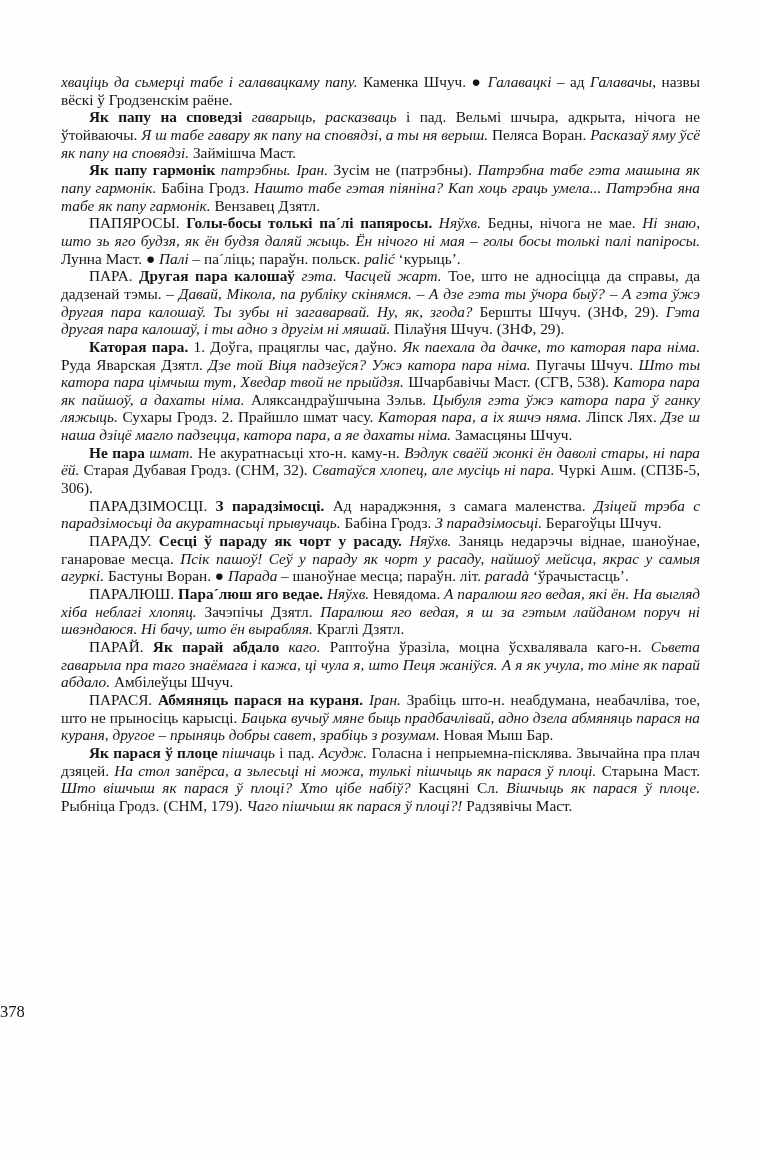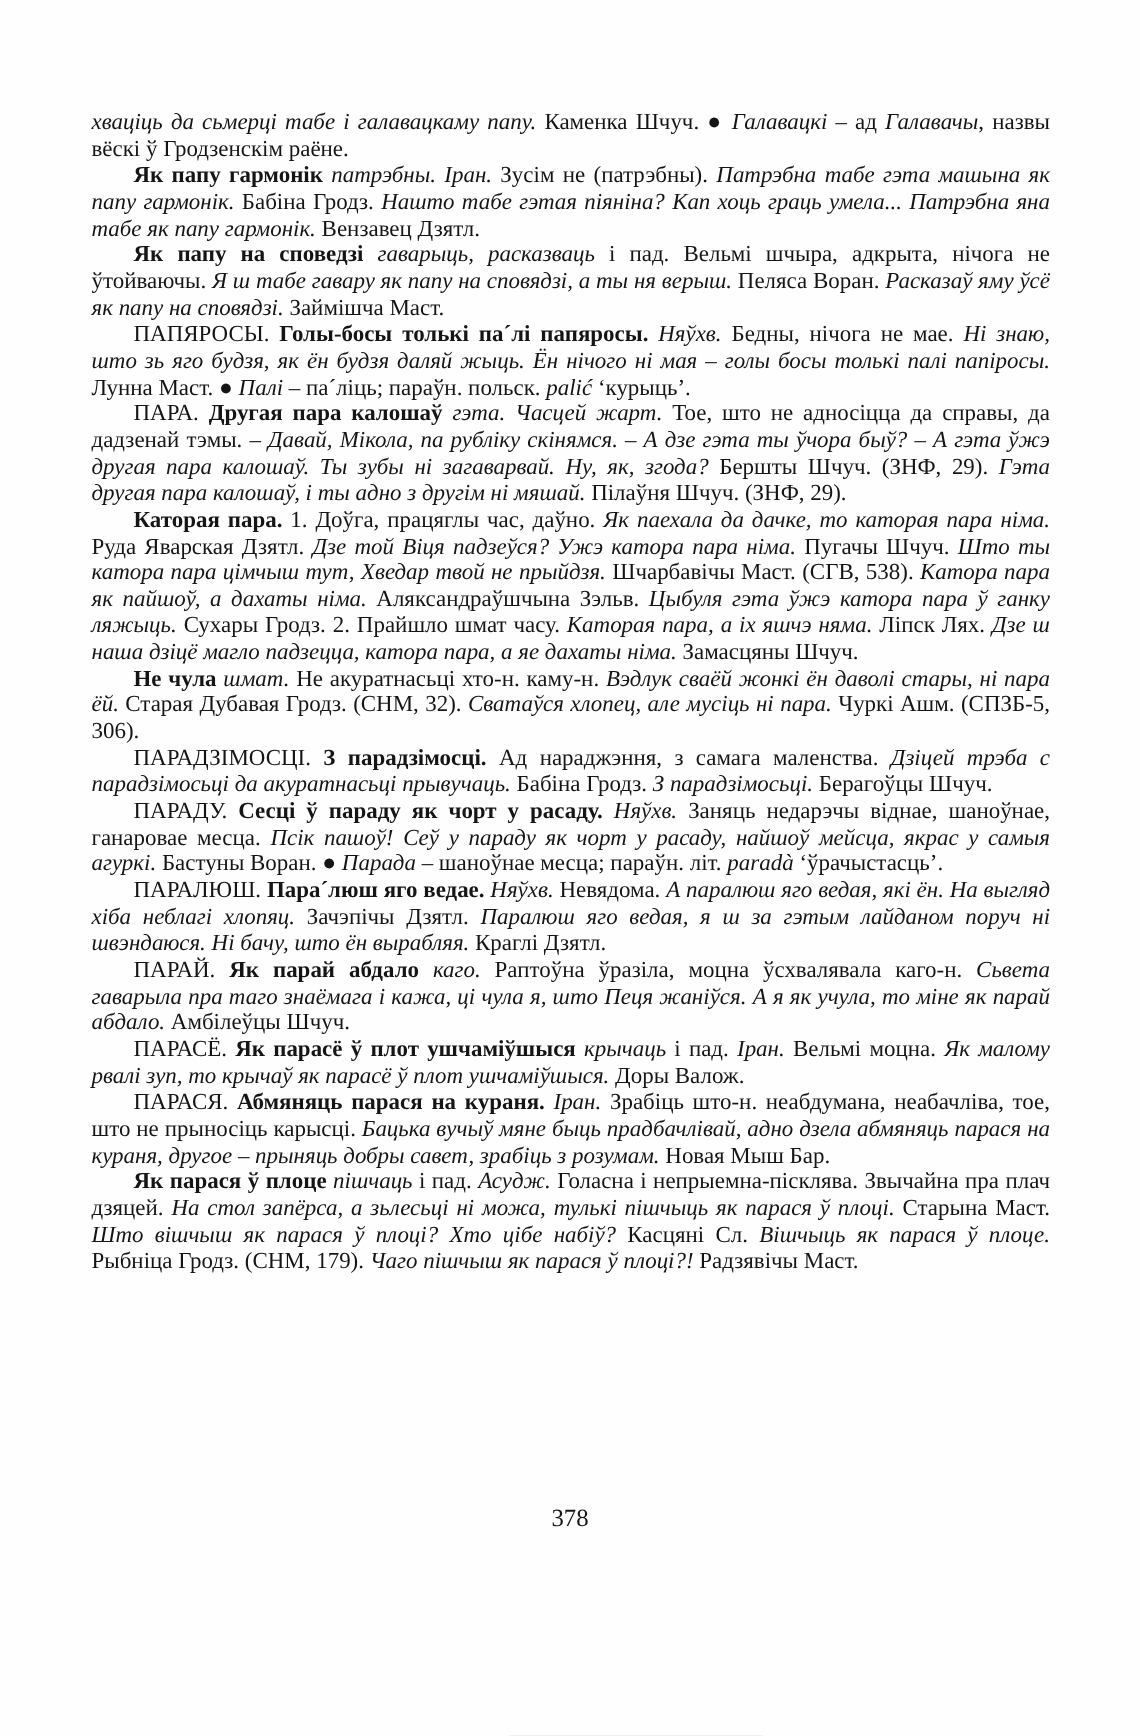--- a/index.html
+++ b/index.html
@@ -28,40 +28,39 @@
     text-indent: 28px;
   }
   .text-block p.noindent { text-indent: 0; }
   .b { font-weight: bold; }
   .i { font-style: italic; }
   .page-number {
     position: absolute;
     left: 0;
     top: 1002px;
     width: 100%;
-    text-align: center;
+    text-align: left;
     font-family: "Liberation Serif", "DejaVu Serif", serif;
     font-size: 16.5px;
     color: #151515;
   }
 </style>
 </head>
 <body>
 
 <div class="page">
   <main class="text-block">
       <p class="noindent"><span class="i">хваціць да сьмерці табе і галавацкаму папу. </span><span>Каменка Шчуч. ● </span><span class="i">Галавацкі </span><span>– ад </span><span class="i">Галавачы</span><span>, назвы вёскі ў Гродзенскім раёне.</span></p>
+      <p><span class="b">Як папу на споведзі </span><span class="i">гаварыць, расказваць </span><span>і пад. Вельмі шчыра, адкрыта, нічога не ўтойваючы. </span><span class="i">Я ш табе гавару як папу на сповядзі, а ты ня верыш. </span><span>Пеляса Воран. </span><span class="i">Расказаў яму ўсё як папу на сповядзі. </span><span>Займішча Маст.</span></p>
       <p><span class="b">Як папу гармонік </span><span class="i">патрэбны. Іран. </span><span>Зусім не (патрэбны). </span><span class="i">Патрэбна табе гэта машына як папу гармонік. </span><span>Бабіна Гродз. </span><span class="i">Нашто табе гэтая піяніна? Кап хоць граць умела... Патрэбна яна табе як папу гармонік. </span><span>Вензавец Дзятл.</span></p>
-      <p><span class="b">Як папу на споведзі </span><span class="i">гаварыць, расказваць </span><span>і пад. Вельмі шчыра, адкрыта, нічога не ўтойваючы. </span><span class="i">Я ш табе гавару як папу на сповядзі, а ты ня верыш. </span><span>Пеляса Воран. </span><span class="i">Расказаў яму ўсё як папу на сповядзі. </span><span>Займішча Маст.</span></p>
       <p><span>ПАПЯРОСЫ. </span><span class="b">Голы-босы толькі па´лі папяросы. </span><span class="i">Няўхв. </span><span>Бедны, нічога не мае. </span><span class="i">Ні знаю, што зь яго будзя, як ён будзя даляй жыць. Ён нічого ні мая – голы босы толькі палі папіросы. </span><span>Лунна Маст. ● </span><span class="i">Палі </span><span>– па´ліць; параўн. польск. </span><span class="i">palić </span><span>‘курыць’.</span></p>
       <p><span>ПАРА. </span><span class="b">Другая пара калошаў </span><span class="i">гэта. Часцей жарт. </span><span>Тое, што не адносіцца да справы, да дадзенай тэмы. </span><span class="i">– Давай, Мікола, па рубліку скінямся. – А дзе гэта ты ўчора быў? – А гэта ўжэ другая пара калошаў. Ты зубы ні загаварвай. Ну, як, згода? </span><span>Бершты Шчуч. (ЗНФ, 29). </span><span class="i">Гэта другая пара калошаў, і ты адно з другім ні мяшай. </span><span>Пілаўня Шчуч. (ЗНФ, 29).</span></p>
       <p><span class="b">Каторая пара. </span><span>1. Доўга, працяглы час, даўно. </span><span class="i">Як паехала да дачке, то каторая пара німа. </span><span>Руда Яварская Дзятл. </span><span class="i">Дзе той Віця падзеўся? Ужэ катора пара німа. </span><span>Пугачы Шчуч. </span><span class="i">Што ты катора пара цімчыш тут, Хведар твой не прыйдзя. </span><span>Шчарбавічы Маст. (СГВ, 538). </span><span class="i">Катора пара як пайшоў, а дахаты німа. </span><span>Аляксандраўшчына Зэльв. </span><span class="i">Цыбуля гэта ўжэ катора пара ў ганку ляжыць. </span><span>Сухары Гродз. 2. Прайшло шмат часу. </span><span class="i">Каторая пара, а іх яшчэ няма. </span><span>Ліпск Лях. </span><span class="i">Дзе ш наша дзіцё магло падзецца, катора пара, а яе дахаты німа. </span><span>Замасцяны Шчуч.</span></p>
-      <p><span class="b">Не чула </span><span class="i">шмат. </span><span>Не акуратнасьці хто-н. каму-н. </span><span class="i">Вэдлук сваёй жонкі ён даволі стары, ні пара ёй. </span><span>Старая Дубавая Гродз. (СНМ, 32). </span><span class="i">Сватаўся хлопец, але мусіць ні пара. </span><span>Чуркі Ашм. (СПЗБ-5, 306).</span></p>
+      <p><span class="b">Не пара </span><span class="i">шмат. </span><span>Не акуратнасьці хто-н. каму-н. </span><span class="i">Вэдлук сваёй жонкі ён даволі стары, ні пара ёй. </span><span>Старая Дубавая Гродз. (СНМ, 32). </span><span class="i">Сватаўся хлопец, але мусіць ні пара. </span><span>Чуркі Ашм. (СПЗБ-5, 306).</span></p>
       <p><span>ПАРАДЗІМОСЦІ. </span><span class="b">З парадзімосці. </span><span>Ад нараджэння, з самага маленства. </span><span class="i">Дзіцей трэба с парадзімосьці да акуратнасьці прывучаць. </span><span>Бабіна Гродз. </span><span class="i">З парадзімосьці. </span><span>Берагоўцы Шчуч.</span></p>
       <p><span>ПАРАДУ. </span><span class="b">Сесці ў параду як чорт у расаду. </span><span class="i">Няўхв. </span><span>Заняць недарэчы віднае, шаноўнае, ганаровае месца. </span><span class="i">Псік пашоў! Сеў у параду як чорт у расаду, найшоў мейсца, якрас у самыя агуркі. </span><span>Бастуны Воран. ● </span><span class="i">Парада </span><span>– шаноўнае месца; параўн. літ. </span><span class="i">paradà </span><span>‘ўрачыстасць’.</span></p>
       <p><span>ПАРАЛЮШ. </span><span class="b">Пара´люш яго ведае. </span><span class="i">Няўхв. </span><span>Невядома. </span><span class="i">А паралюш яго ведая, які ён. На выгляд хіба неблагі хлопяц. </span><span>Зачэпічы Дзятл. </span><span class="i">Паралюш яго ведая, я ш за гэтым лайданом поруч ні швэндаюся. Ні бачу, што ён вырабляя. </span><span>Краглі Дзятл.</span></p>
       <p><span>ПАРАЙ. </span><span class="b">Як парай абдало </span><span class="i">каго. </span><span>Раптоўна ўразіла, моцна ўсхвалявала каго-н. </span><span class="i">Сьвета гаварыла пра таго знаёмага і кажа, ці чула я, што Пеця жаніўся. А я як учула, то міне як парай абдало. </span><span>Амбілеўцы Шчуч.</span></p>
-      <p><span>ПАРАСЁ. </span><span class="b">Як парасё ў плот ушчаміўшыся </span><span class="i">крычаць </span><span>і пад. </span><span class="i">Іран. </span><span>Вельмі моцна. </span><span class="i">Як малому рвалі зуп, то крычаў як парасё ў плот ушчаміўшыся. </span><span>Доры Валож.</span></p>
       <p><span>ПАРАСЯ. </span><span class="b">Абмяняць парася на кураня. </span><span class="i">Іран. </span><span>Зрабіць што-н. неабдумана, неабачліва, тое, што не прыносіць карысці. </span><span class="i">Бацька вучыў мяне быць прадбачлівай, адно дзела абмяняць парася на кураня, другое – прыняць добры савет, зрабіць з розумам. </span><span>Новая Мыш Бар.</span></p>
       <p><span class="b">Як парася ў плоце </span><span class="i">пішчаць </span><span>і пад. </span><span class="i">Асудж. </span><span>Голасна і непрыемна-пісклява. Звычайна пра плач дзяцей. </span><span class="i">На стол запёрса, а зьлесьці ні можа, тулькі пішчыць як парася ў плоці. </span><span>Старына Маст. </span><span class="i">Што вішчыш як парася ў плоці? Хто цібе набіў? </span><span>Касцяні Сл. </span><span class="i">Вішчыць як парася ў плоце. </span><span>Рыбніца Гродз. (СНМ, 179). </span><span class="i">Чаго пішчыш як парася ў плоці?! </span><span>Радзявічы Маст.</span></p>
     </main>
   <div class="page-number">378</div>
 </div>
 
 </body></html>

